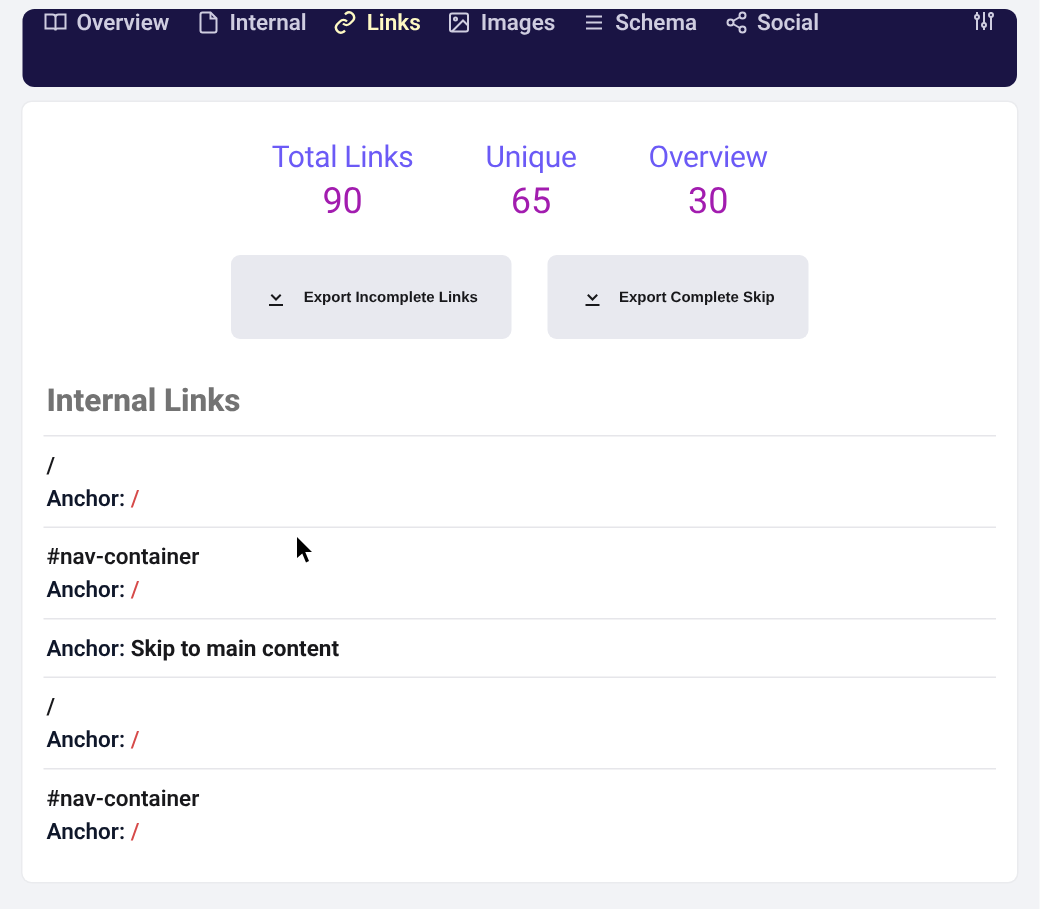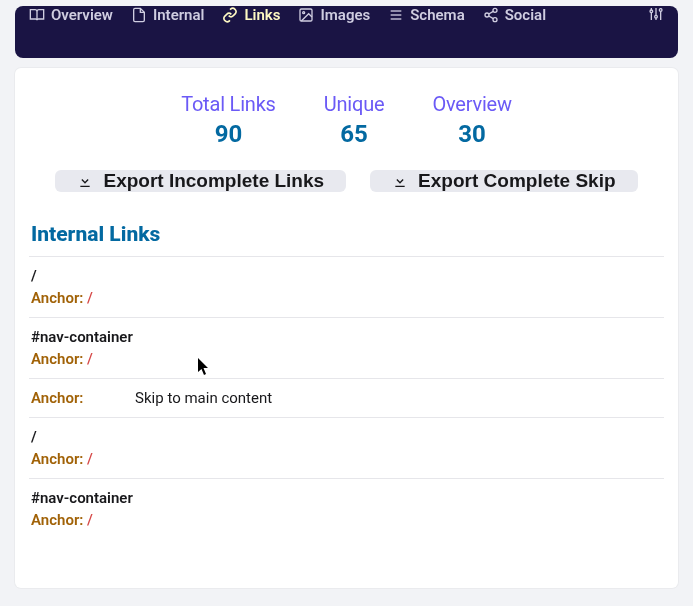--- a/index.html
+++ b/index.html
@@ -48,69 +48,69 @@
     margin-bottom: 22px;
   }
   .stat { text-align: center; }
   .stat-label {
     color: #6b5af6;
     font-weight: 400;
     font-size: 20px;
     letter-spacing: -0.2px;
   }
   .stat-value {
-    color: #0369a1;
-    font-weight: 700;
+    color: #a21caf;
+    font-weight: 400;
     font-size: 24px;
     margin-top: 4px;
   }
   .export-row {
     display: flex;
     justify-content: center;
     gap: 24px;
     margin-bottom: 30px;
   }
   .export-btn {
     background: #e8e9ef;
     border: none;
     border-radius: 6px;
-    padding: 0 22px;
-    font-size: 19px;
+    padding: 20px 22px;
+    font-size: 10px;
     font-weight: 700;
     color: #18181b;
     display: flex;
     align-items: center;
     gap: 10px;
     cursor: pointer;
   }
   .export-btn svg { width: 16px; height: 16px; }
   .section-title {
-    color: #0369a1;
+    color: #737373;
     font-weight: 800;
     font-size: 21px;
     margin: 0 0 10px 0;
     padding-left: 2px;
   }
   .link-row {
     border-top: 1px solid #e6e6ea;
     padding: 10px 2px 10px 2px;
   }
   .link-url {
     font-size: 15px;
     font-weight: 600;
     color: #18181b;
     margin-bottom: 4px;
   }
   .link-anchor-line {
     font-size: 15px;
     font-weight: 600;
   }
-  .anchor-label { color: #a16207; }
+  .anchor-label { color: #0f172a; }
   .anchor-value-red { color: #d64a49; font-weight: 500; }
-  .anchor-value-normal { color: #18181b; font-weight: 400; margin-left: 48px; }
+  .anchor-value-normal { color: #18181b; font-weight: 700; }
   .cursor {
     position: absolute;
     left: 198px;
     top: 358px;
     width: 12px;
     height: 18px;
     pointer-events: none;
   }
 </style>
 </head>

